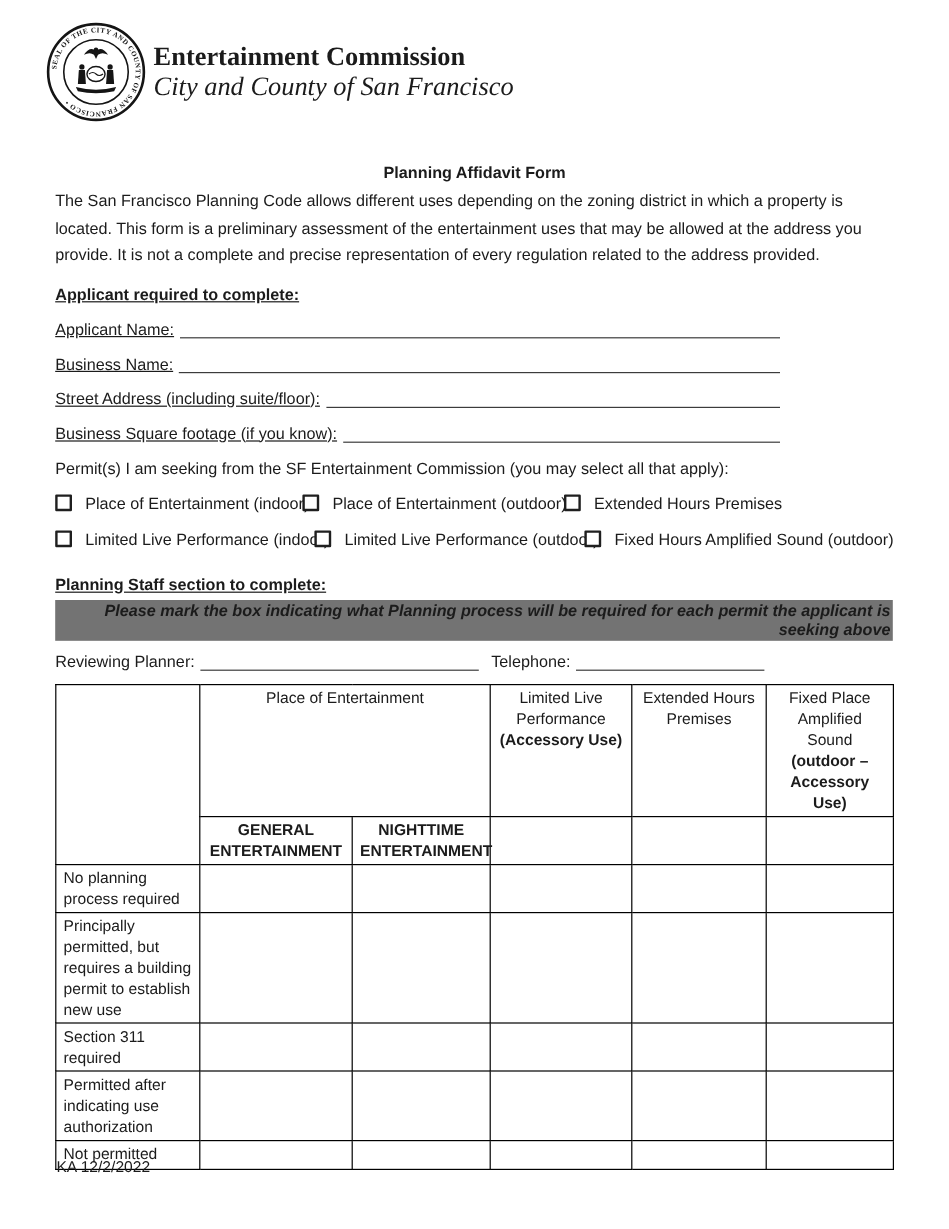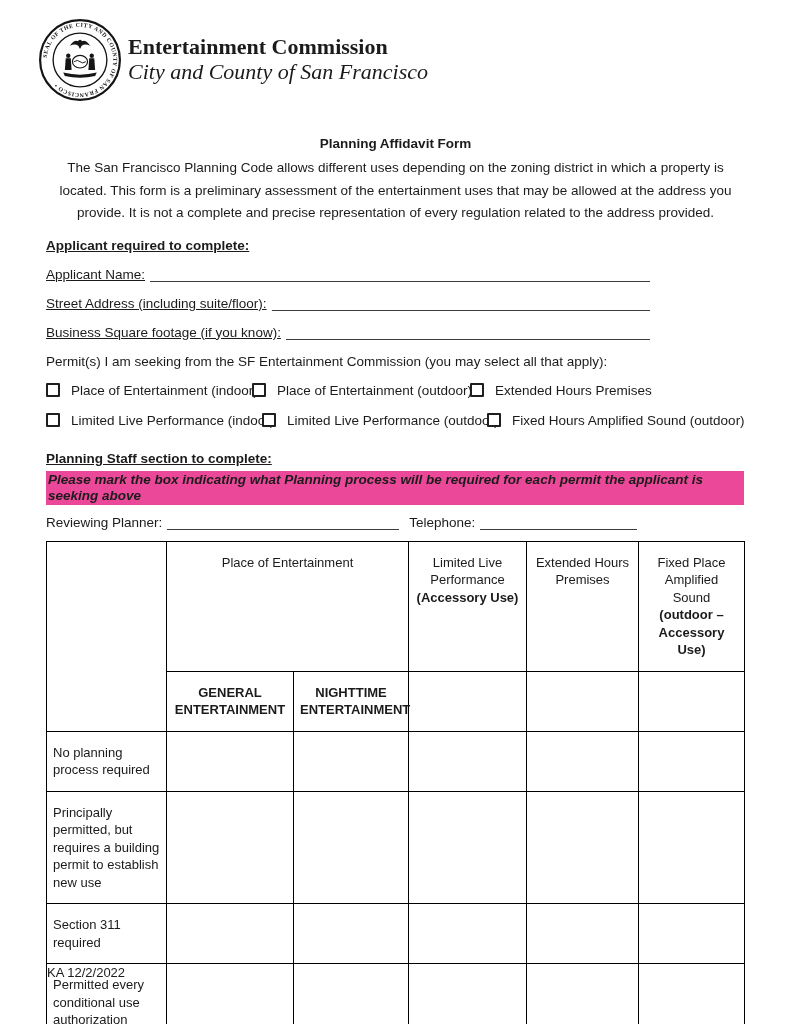--- a/index.html
+++ b/index.html
@@ -13,21 +13,21 @@
 
   
   .doc-header { display:flex; align-items:center; padding:18px 0 0 38px; }
   .seal { width:84px; height:84px; flex:0 0 auto; }
   .org-block { margin-left:6px; }
   .org-name { font-family:"Liberation Serif", serif; font-weight:bold; font-size:22px; line-height:1.15; }
   .org-sub  { font-family:"Liberation Serif", serif; font-style:italic; font-size:22px; line-height:1.2; }
 
   
   .doc-title { margin-top:34px; text-align:center; font-weight:bold; font-size:13.5px; }
-  .intro { margin-top:6px; line-height:22.5px;text-align:center; }
+  .intro { margin-top:6px; line-height:22.5px; }
 
   
   .section-heading { margin-top:13px; font-weight:bold; text-decoration:underline; }
 
   
   .field-row { display:flex; align-items:flex-end; width:604px; margin-top:12px; height:17px; }
   .field-row .lbl { white-space:nowrap; margin-right:5px;text-decoration:underline; }
   .blank { flex:1 1 auto; border-bottom:1.5px solid #3c3c3c; height:15px; }
   .blank.fixed { flex:0 0 auto; }
 
@@ -50,21 +50,21 @@
   }
   .planner-row { display:flex; align-items:flex-end; margin-top:8px; height:17px; }
   .planner-row .lbl { white-space:nowrap; }
   .planner-blank { width:232px; margin-left:5px; }
   .tel-lbl { margin-left:10px; }
   .tel-blank { width:157px; margin-left:5px; }
 
   
   table.grid { border-collapse:collapse; table-layout:fixed; width:698px; margin-top:11px; }
   table.grid td {
-    border:1.5px solid #000; padding:12px 6px; vertical-align:top;
+    border:1.5px solid #000; padding:2px 6px; vertical-align:top;
     font-size:13px; line-height:17.5px; background:#fff;
   }
   td.hdr { text-align:center; }
   td.subhdr { text-align:center; font-weight:bold; height:35px; }
   .hdr-bold { font-weight:bold; display:block; }
   tr.hdr-row1 td { height:88px; }
   td.rowlabel { text-align:left;margin-top:13px; }
 
   .footer-note { position:absolute; left:47px; bottom:44px; font-size:13px; }
 </style>
@@ -110,20 +110,24 @@
 
     <div class="intro">The San Francisco Planning Code allows different uses depending on the zoning district in which a property is located. This form is a preliminary assessment of the entertainment uses that may be allowed at the address you provide. It is not a complete and precise representation of every regulation related to the address provided.</div>
 
     <div class="section-heading">Applicant required to complete:</div>
 
     <div class="field-row">
       <span class="lbl">Applicant Name:</span>
       <span class="blank"></span>
     </div>
     <div class="field-row">
+      <span class="lbl">Business Name:</span>
+      <span class="blank"></span>
+    </div>
+    <div class="field-row">
       <span class="lbl">Street Address (including suite/floor):</span>
       <span class="blank"></span>
     </div>
     <div class="field-row">
       <span class="lbl">Business Square footage (if you know):</span>
       <span class="blank"></span>
     </div>
 
     <div class="prompt">Permit(s) I am seeking from the SF Entertainment Commission (you may select all that apply):</div>
 
@@ -152,21 +156,21 @@
         <span class="cb-lbl">Limited Live Performance (outdoor)</span>
       </div>
       <div class="cb-item">
         <span class="checkbox"></span>
         <span class="cb-lbl">Fixed Hours Amplified Sound (outdoor)</span>
       </div>
     </div>
 
     <div class="section-heading staff-heading">Planning Staff section to complete:</div>
 
-    <div class="highlight-note" id="highlight-note" style="background-color: #ec4899;">Please mark the box indicating what Planning process will be required for each permit the applicant is seeking above</div>
+    <div class="highlight-note" id="highlight-note" style="background-color: #737373; text-align: right;">Please mark the box indicating what Planning process will be required for each permit the applicant is seeking above</div>
 
     <div class="planner-row">
       <span class="lbl">Reviewing Planner:</span>
       <span class="blank fixed planner-blank"></span>
       <span class="lbl tel-lbl">Telephone:</span>
       <span class="blank fixed tel-blank"></span>
     </div>
 
     <table class="grid">
       <colgroup>
@@ -216,21 +220,21 @@
         </tr>
         <tr>
           <td class="rowlabel" style="height:36px">Section 311 required</td>
           <td></td>
             <td></td>
           <td></td>
             <td></td>
           <td></td>
         </tr>
         <tr>
-          <td class="rowlabel" style="height:53px">Permitted every conditional use authorization</td>
+          <td class="rowlabel" style="height:53px">Permitted after indicating use authorization</td>
           <td></td>
             <td></td>
           <td></td>
             <td></td>
           <td></td>
         </tr>
         <tr>
           <td class="rowlabel" style="height:24px">Not permitted</td>
           <td></td>
             <td></td>

